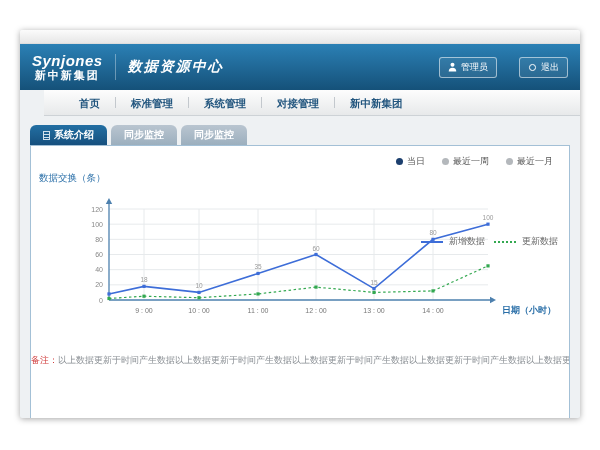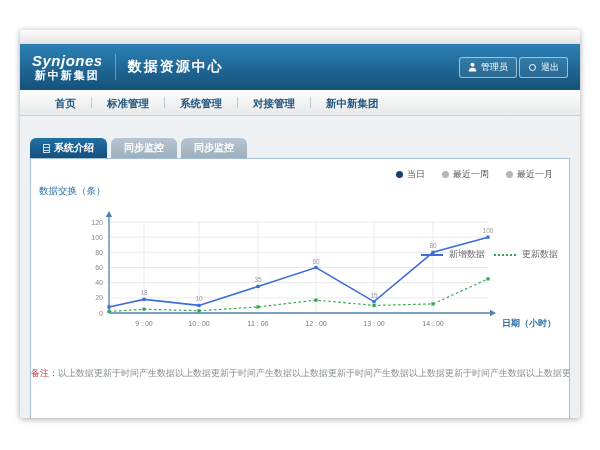--- a/index.html
+++ b/index.html
@@ -7,34 +7,34 @@
   .stage { width:600px; height:450px; background:#fff; overflow:hidden; position:relative; }
   .window { position:absolute; left:20px; top:30px; width:560px; height:388px;
             background:#eef1f3; box-shadow:0 1px 6px rgba(0,0,0,.35); border-radius:2px; overflow:hidden; }
   .topstrip { height:14px; background:linear-gradient(#fbfbfb,#e7e7e7); border-bottom:1px solid #ddd; }
   
   .header { height:46px; background:linear-gradient(#2b80b5,#155179); display:flex; align-items:center; padding:1px 12px; color:#fff; }
   .logo { text-align:center; line-height:1.1; }
   .logo-en { font-size:15px; font-weight:bold; font-style:italic; letter-spacing:.5px; }
   .logo-cn { font-size:11px; font-weight:bold; letter-spacing:2px; }
   .hdr-div { width:1px; height:26px; background:rgba(255,255,255,.35); margin:0 12px; }
-  .app-title { font-size:14px; letter-spacing:2px; font-weight:bold; }
-  .hdr-actions { margin-left:auto; display:flex; gap:2px; }
+  .app-title { font-size:14px; letter-spacing:2px; font-weight:bold;font-style:italic; }
+  .hdr-actions { margin-left:auto; display:flex; gap:22px; }
   .hdr-btn { display:flex; align-items:center; gap:4px; background:rgba(255,255,255,.07);
              border:1px solid rgba(255,255,255,.55); border-radius:3px; color:#fff;
              font-size:9px; padding:3px 8px; cursor:pointer; font-family:inherit; }
   .hdr-btn svg { display:block; }
   
   .nav { height:26px; background:linear-gradient(#fdfdfd,#e7e9ea); border-bottom:1px solid #cdd2d6;
-         display:flex; align-items:center; padding-left:20px; }
+         display:flex; align-items:center; padding-left:20px;margin-left:24px; }
   .nav-item { font-size:10.5px; font-weight:bold; color:#21557e; padding:0 15px; line-height:26px; cursor:pointer; }
   .nav-sep { width:1px; height:11px; background:#c3c8cd; }
   
   .content { padding:9px 10px 0 10px; }
-  .tabs { display:flex; gap:4px; height:20px;margin-top:13px; }
+  .tabs { display:flex; gap:4px; height:20px; }
   .tab { height:20px; line-height:20px; padding:0 13px; font-size:10px; font-weight:bold; color:#fff;
          border-radius:6px 6px 0 0; background:linear-gradient(#b9c5d0,#9cafbe); cursor:pointer;
          display:flex; align-items:center; gap:4px; }
   .tab.active { background:linear-gradient(#226fa3,#16507e); }
   .doc-icon { width:7px; height:9px; border:1px solid #cfe0ec; display:inline-block;
               background:linear-gradient(transparent 2px,#cfe0ec 2px,#cfe0ec 3px,transparent 3px,transparent 5px,#cfe0ec 5px,#cfe0ec 6px,transparent 6px); }
   .panel { position:relative; height:329px; background:#fff; border:1px solid #a3c0d6; }
   
   .range-row { position:absolute; top:9px; right:16px; display:flex; gap:17px; }
   .range-item { display:flex; align-items:center; gap:4px; cursor:pointer; }

